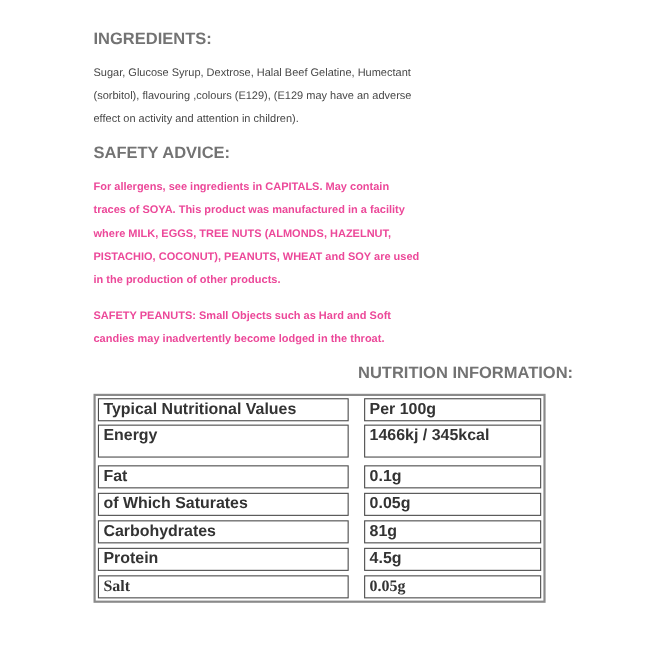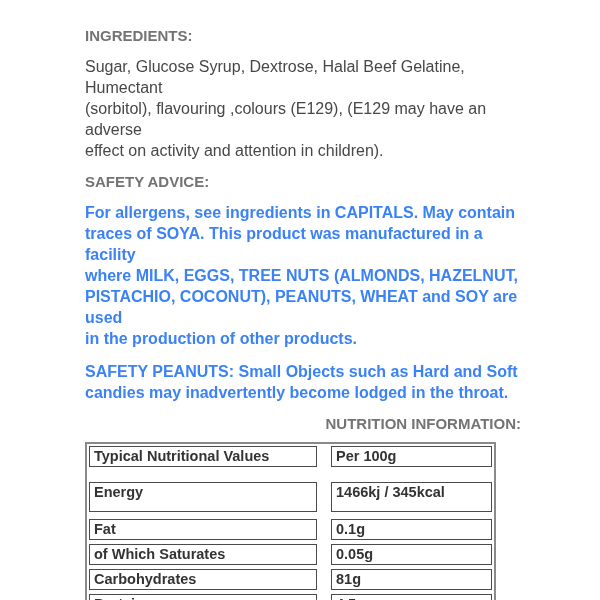--- a/index.html
+++ b/index.html
@@ -19,49 +19,49 @@
     width: 436px;
   }
   .heading {
     font-size: 15px;
     font-weight: bold;
     color: #737373;
     margin: 0 0 12px 0;
     line-height: 17px;
   }
   .para {
-    font-size: 16px;
+    font-size: 10px;
     line-height: 21px;
     margin: 0 0 12px 0;
     white-space: pre-line;
   }
   .para.regular {
     font-weight: normal;
     color: #474747;
   }
   .para.bold {
     font-weight: bold;
-    color: #3b82f6;
+    color: #ec4899;
   }
   .heading.nutrition {
     margin-bottom: 10px;
     text-align: right;
   }
   .ntable {
     width: 411px;
     border: 2px solid #8a8a8a;
     padding: 2px;
     box-sizing: border-box;
   }
   .nrow {
     display: flex;
     gap: 14px;
     margin-bottom: 4px;
   }
-  .nrow.gap-s { margin-bottom: 15px; }
+  .nrow.gap-s { margin-bottom: 3px; }
   .nrow.gap-l { margin-bottom: 7px; }
   .nrow:last-child { margin-bottom: 0; font-family: Liberation Serif, serif; }
   .cell {
     border: 1px solid #4b4b4b;
     padding: 1px 4px;
     font-size: 14.5px;
     font-weight: bold;
     line-height: 17px;
     color: #333333;
     box-sizing: border-box;

